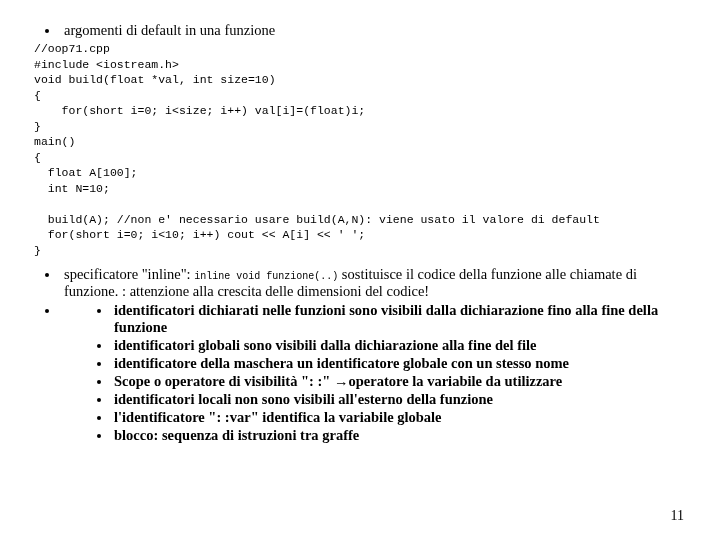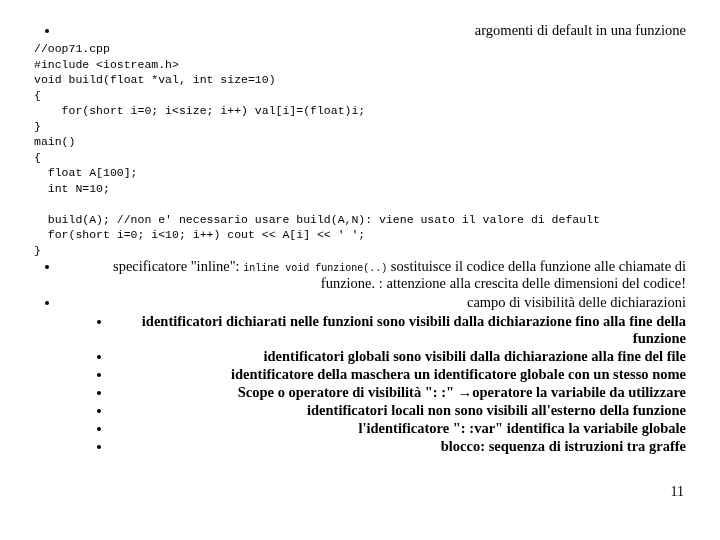--- a/index.html
+++ b/index.html
@@ -19,28 +19,27 @@
     height: 518px;
   }
   ul.top {
     margin: 0;
     padding-left: 26px;
     list-style: disc;
   }
   ul.top > li {
     margin: 0 0 2px 0;
     padding-left: 4px;
-    text-align: right;
   }
   .code {
     font-family: "Courier New", monospace;
     font-size: 11.5px;
     line-height: 1.35;
     white-space: pre;
-    margin: 2px 0 0 0;
+    margin: 2px 0 8px 0;
     color: #000;
   }
   .inline-code {
     font-family: "Courier New", monospace;
     font-size: 10px;
   }
   ul.sub {
     margin: 2px 0 0 0;
     padding-left: 48px;
     list-style: disc;
@@ -49,21 +48,21 @@
   ul.sub > li {
     margin: 0 0 1px 0;
     padding-left: 2px;
   }
   .arrow {
     font-family: Arial, sans-serif;
   }
   .pagenum {
     position: absolute;
     right: 36px;
-    bottom: 40px;
+    bottom: 16px;
     font-size: 14px;
   }
 </style>
 </head>
 <body>
 
 <div class="slide">
 
   <ul class="top">
     <li><span>argomenti di default  in una funzione</span></li>
@@ -82,21 +81,20 @@
 
   build(A); //non e' necessario usare build(A,N): viene usato il valore di default
   for(short i=0; i&lt;10; i++) cout &lt;&lt; A[i] &lt;&lt; ' ';
 }</div>
 
   <ul class="top">
     <li>
       <span>specificatore "inline": </span><span class="inline-code">inline void funzione(..)</span><span> sostituisce il codice della funzione alle chiamate di funzione. : attenzione alla crescita delle dimensioni del codice!</span>
     </li>
     <li>
-      <span>campo di visibilità delle dichiarazioni</span>
       <ul class="sub">
         <li><span>identificatori dichiarati nelle funzioni sono visibili dalla dichiarazione fino alla fine della funzione</span></li>
         <li><span>identificatori globali sono visibili dalla dichiarazione alla fine del file</span></li>
         <li><span>identificatore della maschera un identificatore globale con un stesso nome</span></li>
         <li><b>Scope</b><span> o operatore di visibilità ": :" </span><span class="arrow">→</span><span>operatore la variabile da utilizzare</span></li>
         <li><span>identificatori locali non sono visibili all'esterno della funzione</span></li>
         <li><span>l'identificatore ": :var" identifica la variabile globale</span></li>
         <li><span>blocco: sequenza di istruzioni tra graffe</span></li>
       </ul>
     </li>

